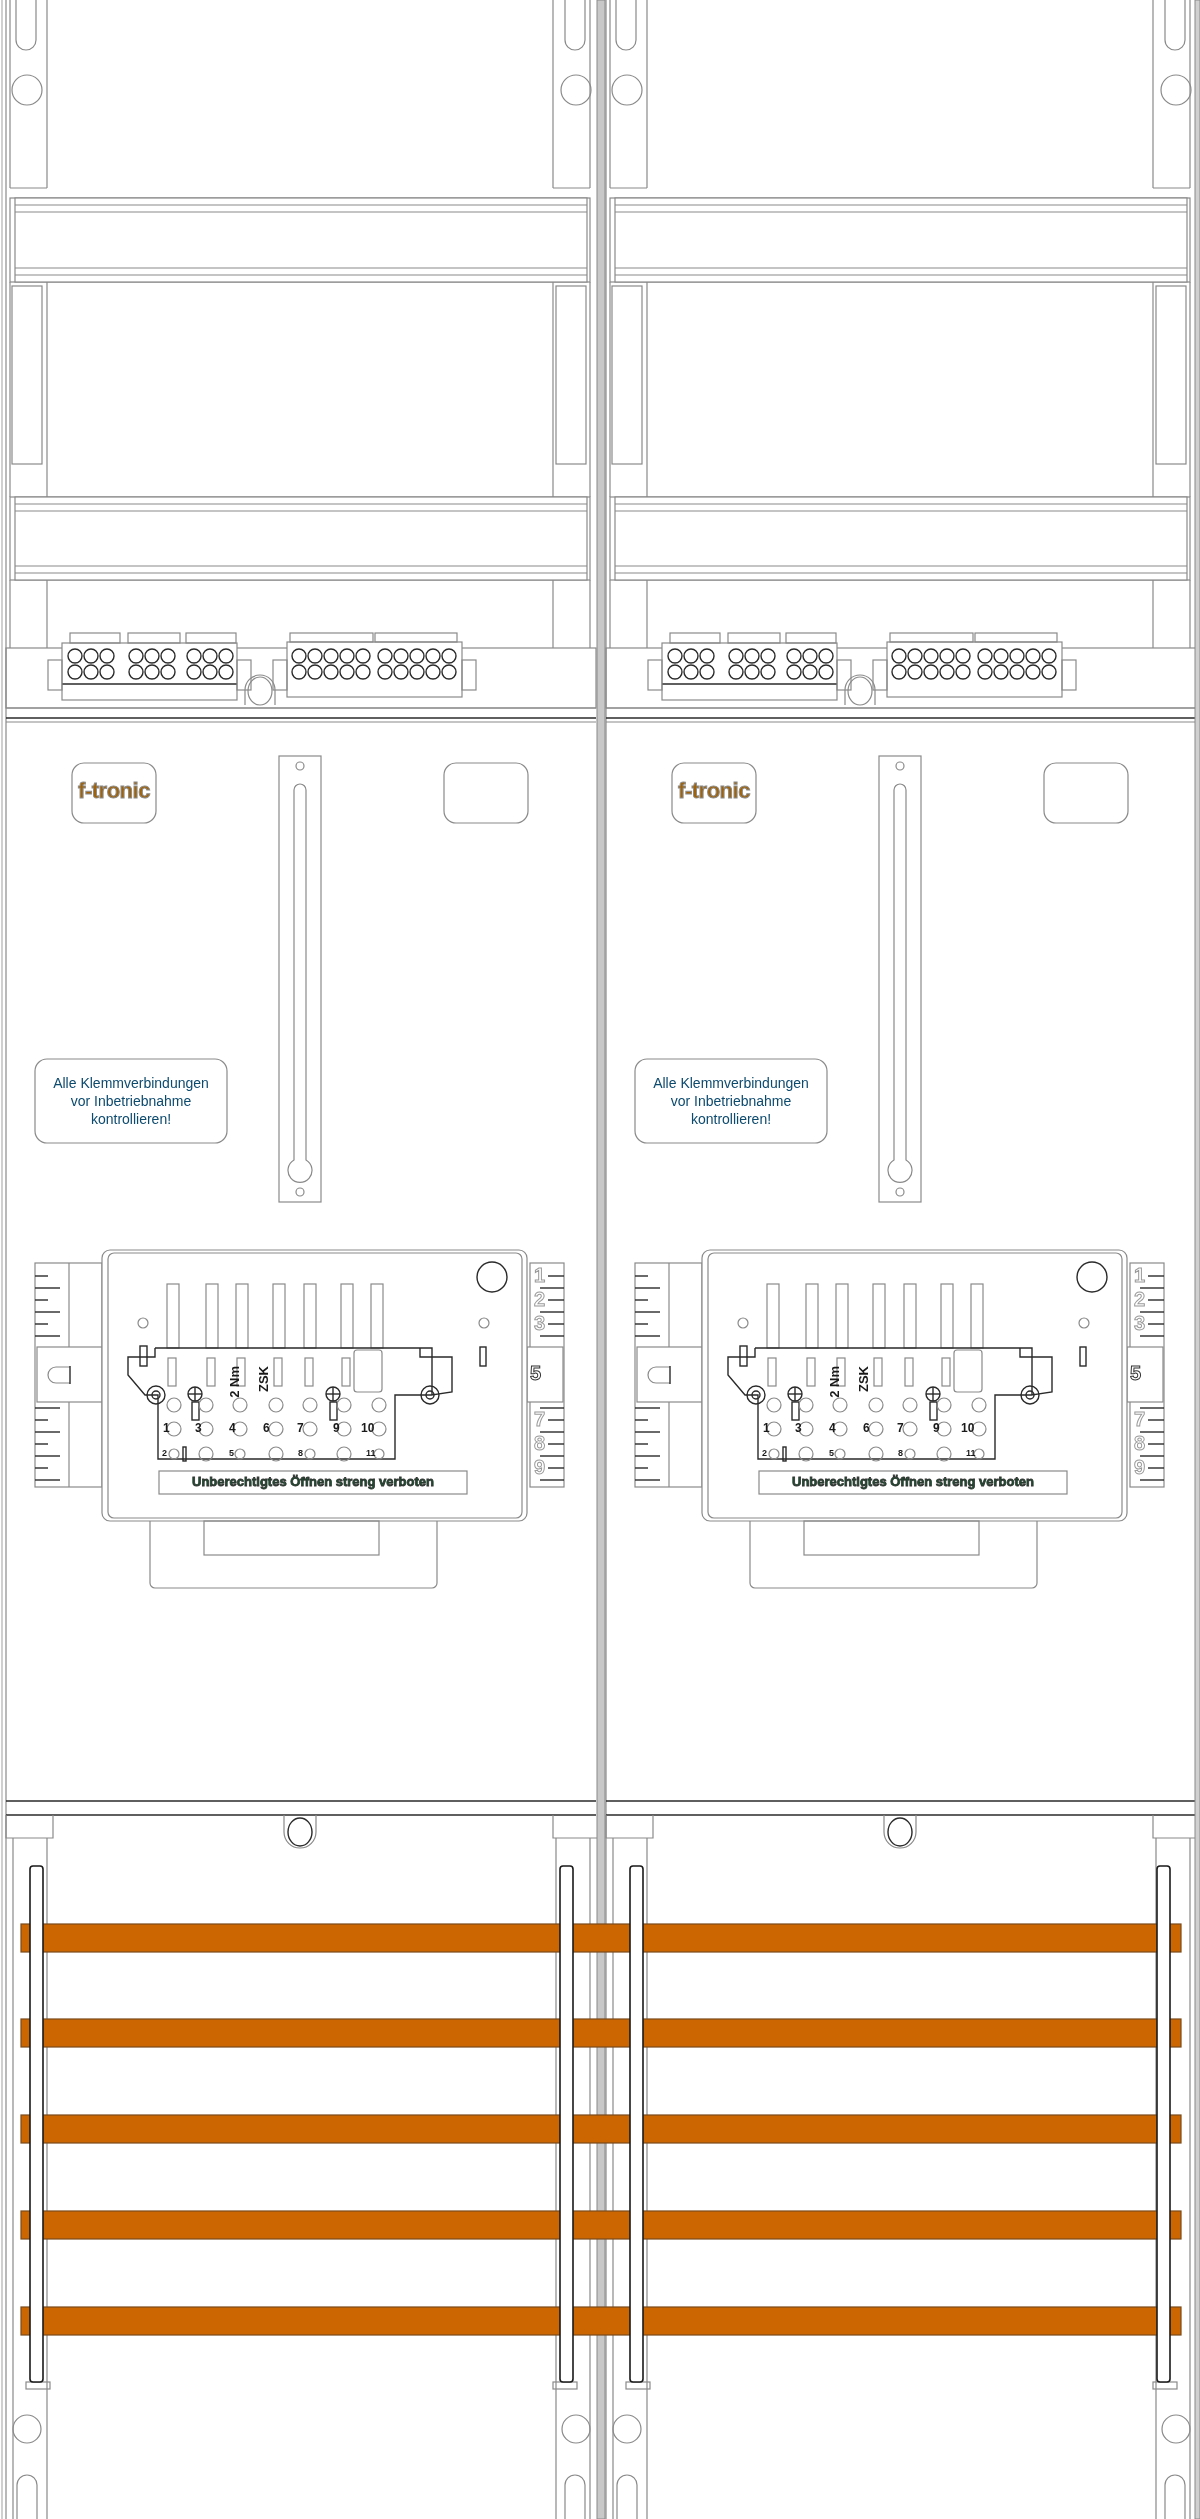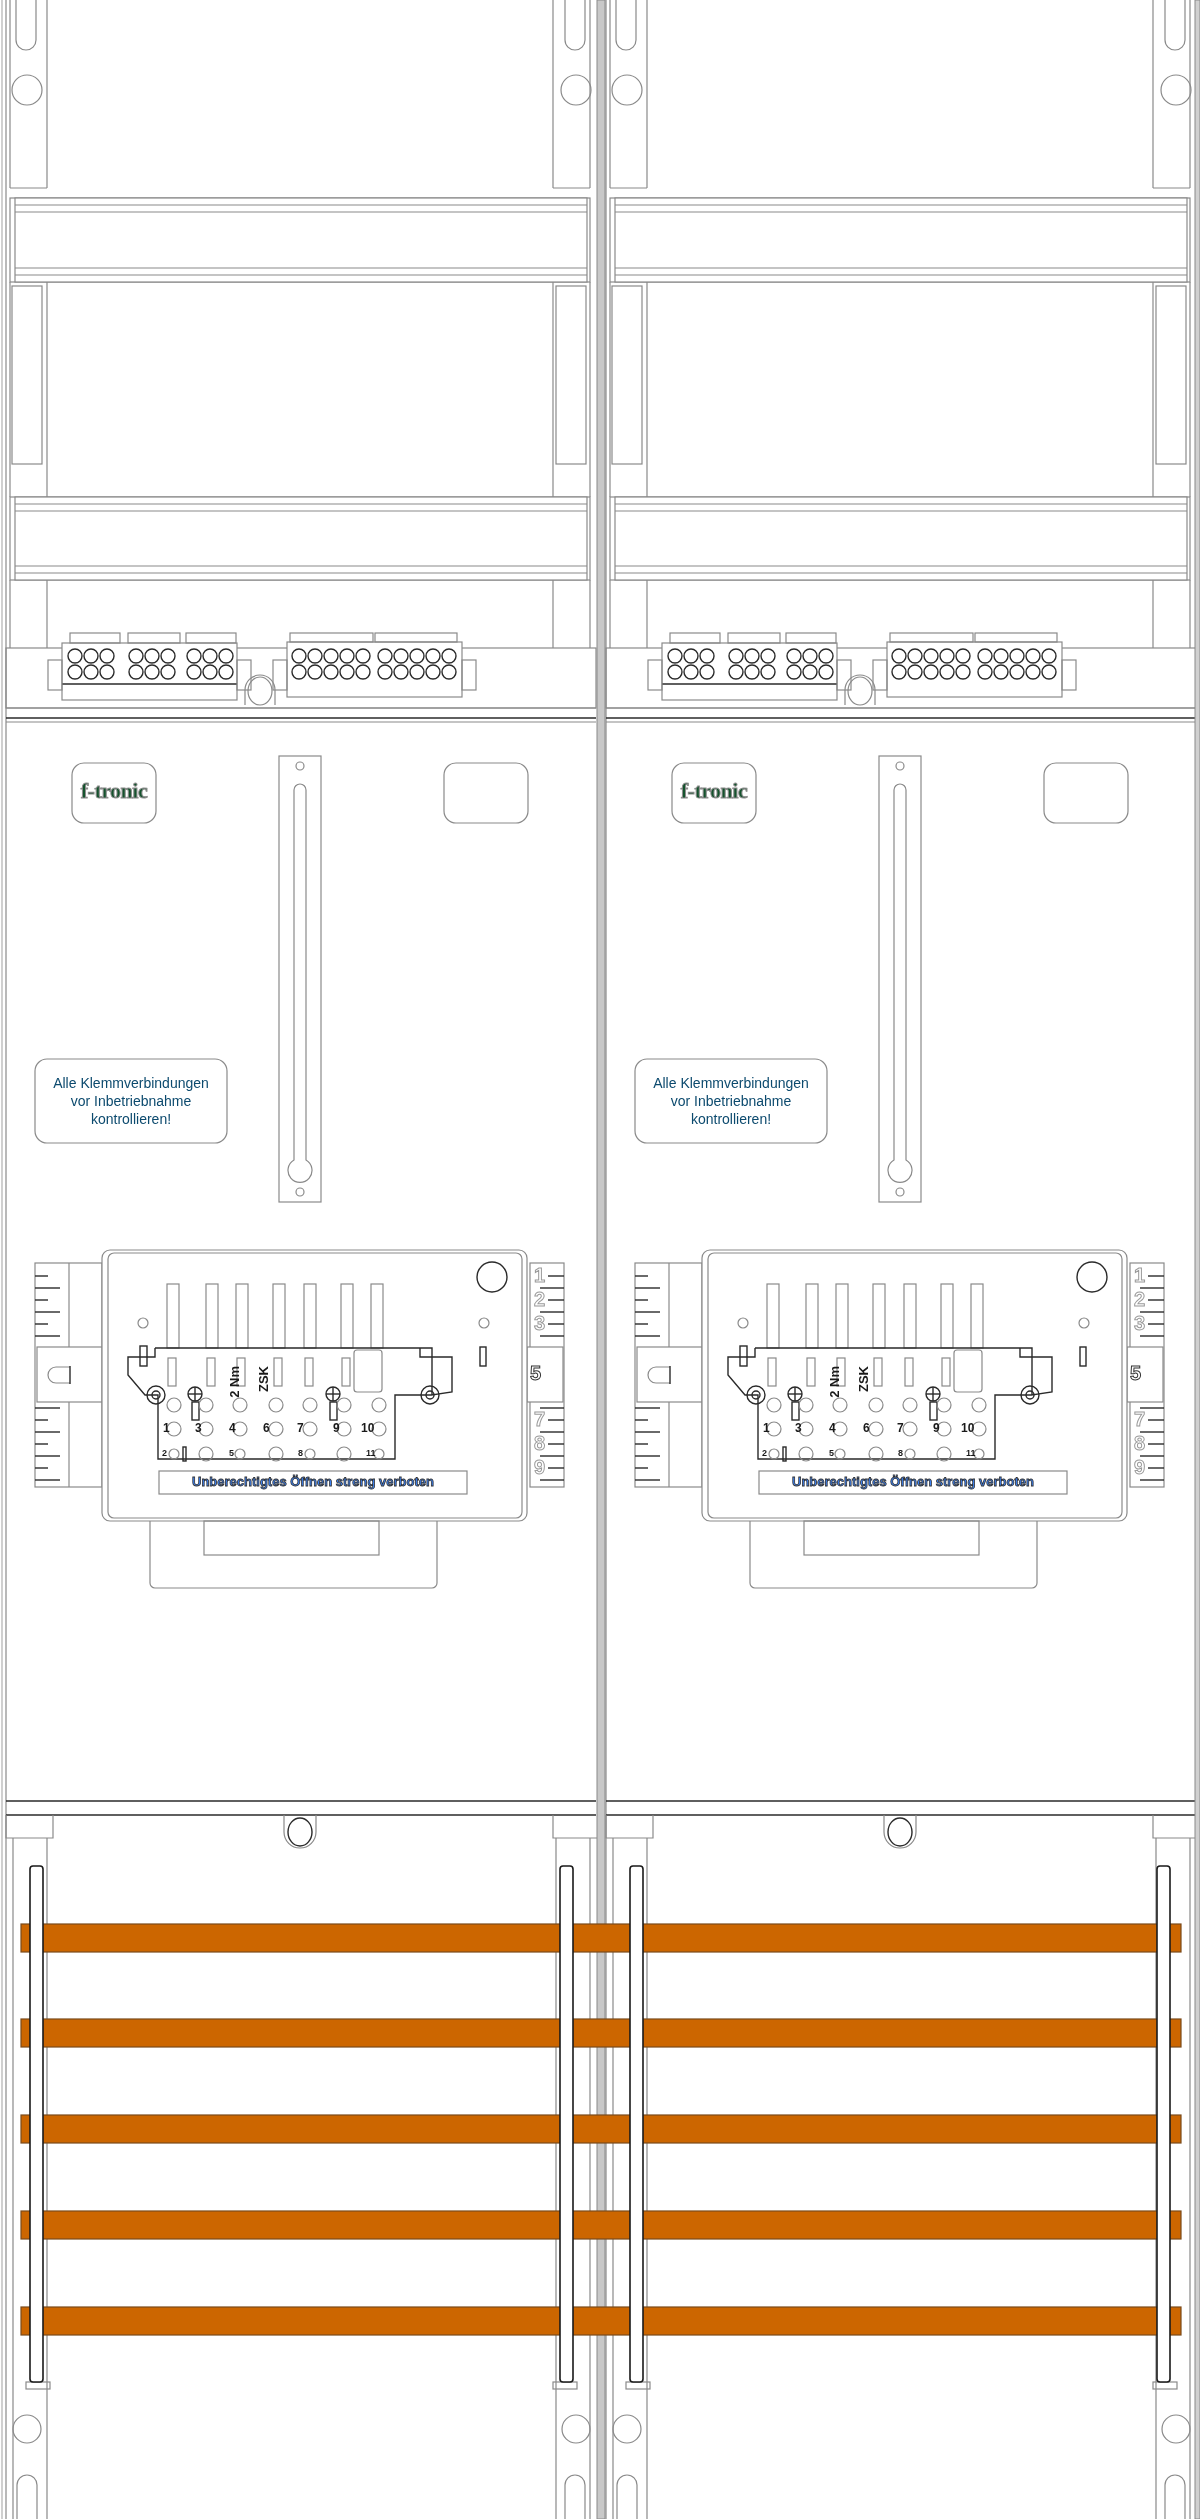--- a/index.html
+++ b/index.html
@@ -3,24 +3,24 @@
 <meta charset="utf-8">
 <style>
   html, body { margin: 0; padding: 0; background: #ffffff; }
   body { width: 1200px; height: 2519px; overflow: hidden; position: relative; font-family: "Liberation Sans", sans-serif; }
   svg { position: absolute; left: 0; top: 0; }
   .ln { fill: none; stroke: #8a8a8a; stroke-width: 1.2; }
   .lnd { fill: none; stroke: #2a2a2a; stroke-width: 1.4; }
   .lnl { fill: none; stroke: #b0b0b0; stroke-width: 1.2; }
   .wh { fill: #ffffff; stroke: #8a8a8a; stroke-width: 1.2; }
   .txt { position: absolute; color: #9a9a9a; text-align: center; white-space: pre-line; }
-  .outline-text { color: #14532d; -webkit-text-stroke: 1px #8c8c8c; font-weight: bold; font-family: Liberation Serif, serif; }
+  .outline-text { color: #a16207; -webkit-text-stroke: 1px #8c8c8c; font-weight: bold; }
   .brand { font-size: 22px; letter-spacing: -0.5px; }
   .warn { font-size: 14px; line-height: 18px; color: #0c4a6e; }
-  .seal { font-size: 13px; font-weight: bold; color: #3b82f6; -webkit-text-stroke: 0.8px #333; }
+  .seal { font-size: 13px; font-weight: bold; color: #14532d; -webkit-text-stroke: 0.8px #333; }
   .lbl { position: absolute; font-size: 12px; font-weight: bold; color: #1a1a1a; }
   .scale-num { position: absolute; font-size: 20px; color: #ffffff; -webkit-text-stroke: 1px #9a9a9a; font-weight: bold; }
   .vert { writing-mode: vertical-rl; transform: rotate(180deg); font-size: 13px; font-weight: bold; color: #1a1a1a; position: absolute; }
 </style>
 </head>
 <body>
 
 <svg id="drawing" width="1200" height="2519" viewBox="0 0 1200 2519" xmlns="http://www.w3.org/2000/svg">
   <defs>
 

